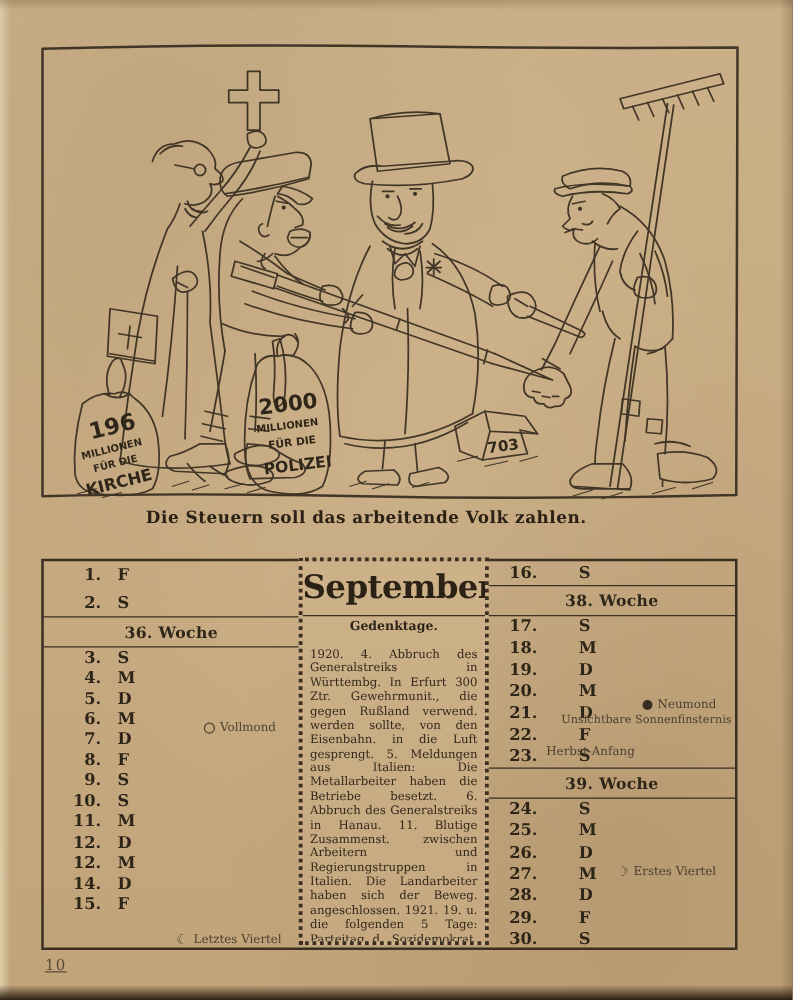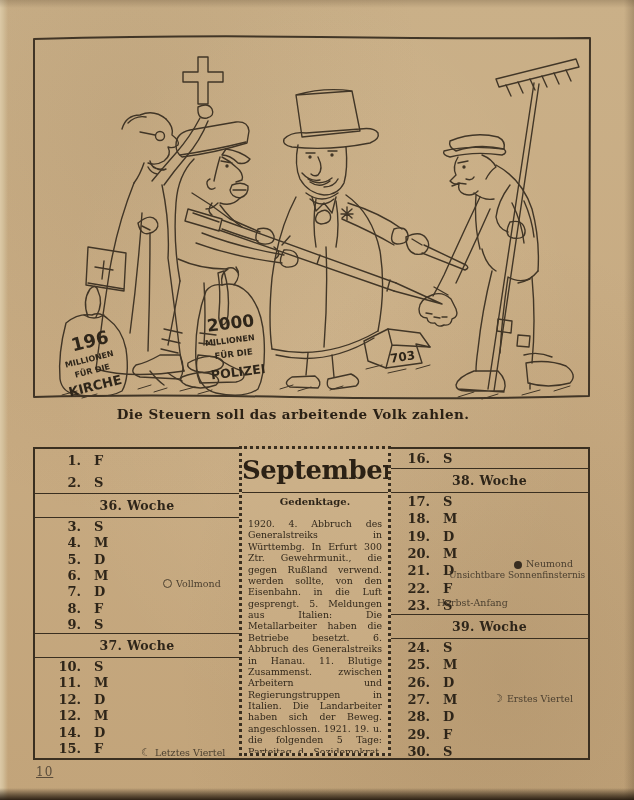--- a/index.html
+++ b/index.html
@@ -23,21 +23,21 @@
   .col{position:absolute;top:0;height:100%;box-sizing:border-box;}
   .col-left{left:0;width:204px;}
   .col-right{left:356px;width:197px;}
   .grp{display:flex;flex-direction:column;justify-content:space-around;box-sizing:border-box;}
   .grpA{height:44px;} .grpB{height:115px;} .grpC{height:99px;}
   .grpT{height:19px;} .grpU{height:121px;} .grpV{height:121px;}
   .whdr{height:25px;border-top:1.5px solid #3a2f20;border-bottom:1.5px solid #3a2f20;
     box-sizing:border-box;display:flex;align-items:center;justify-content:center;
     font-size:12.5px;font-weight:700;letter-spacing:.3px;}
   .dr{display:flex;align-items:center;padding-left:20px;font-size:13px;font-weight:700;}
-  .col-right .dr{padding-left:13px;}
+  .col-right .dr{padding-left:13px;gap:20px;}
   .dnum{display:inline-block;width:26px;text-align:right;}
   .dlet{margin-left:13px;}
   .annot{position:absolute;font-size:9.5px;color:#4c4030;white-space:nowrap;font-weight:400;}
   .annot .lbl{vertical-align:middle;}
   .mi{display:inline-block;vertical-align:middle;margin-right:4px;}
   .mi-full{width:9px;height:9px;border:1.2px solid #4c4030;border-radius:50%;box-sizing:border-box;}
   .mi-new{width:8px;height:8px;background:#382d20;border-radius:50%;}
   .mi-cres{font-size:11px;line-height:1;color:#4c4030;font-family:"DejaVu Sans",sans-serif;}
   .annot2{line-height:1.15;}
   .annot2 .line1{text-align:right;padding-right:8px;}
@@ -249,23 +249,20 @@
           </div>
         <div class="dr">
             <span class="dnum">8.</span>
             <span class="dlet">F</span>
           </div>
         <div class="dr">
             <span class="dnum">9.</span>
             <span class="dlet">S</span>
           </div>
       </div>
-      <div class="whdr">
-          <span>37. Woche</span>
-        </div>
       <div class="grp grpC">
         <div class="dr">
             <span class="dnum">10.</span>
             <span class="dlet">S</span>
           </div>
         <div class="dr">
             <span class="dnum">11.</span>
             <span class="dlet">M</span>
           </div>
         <div class="dr">

